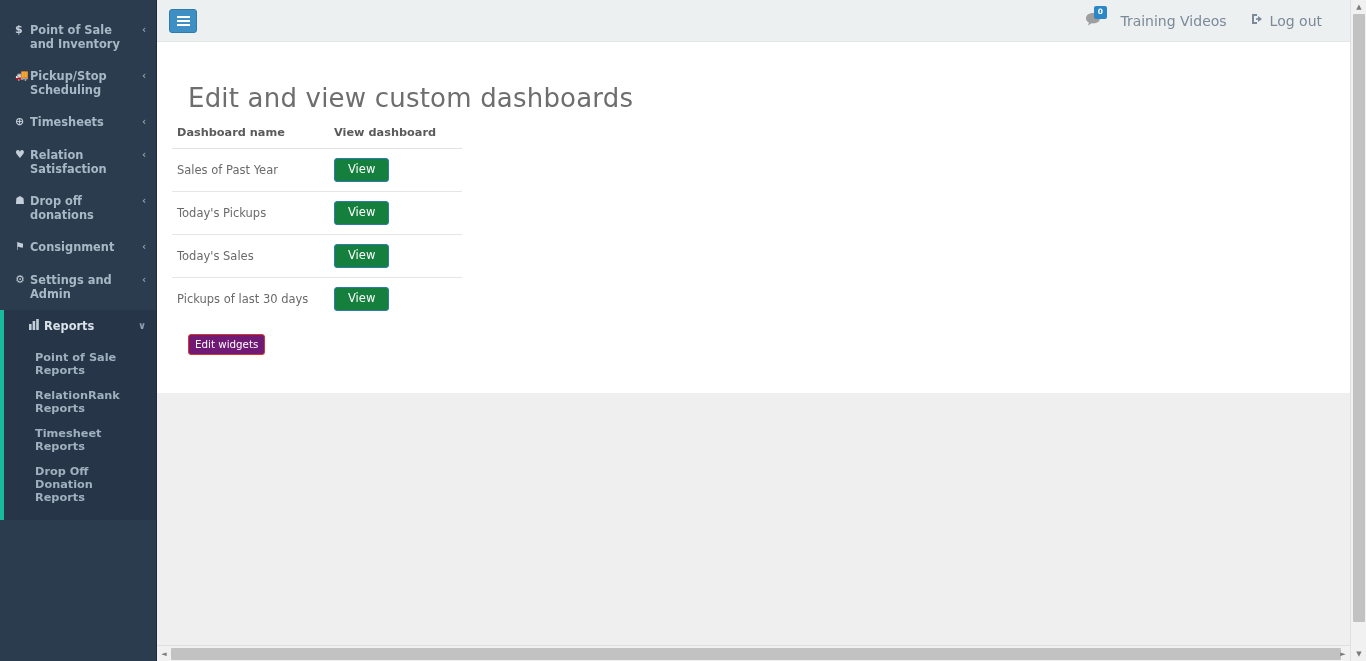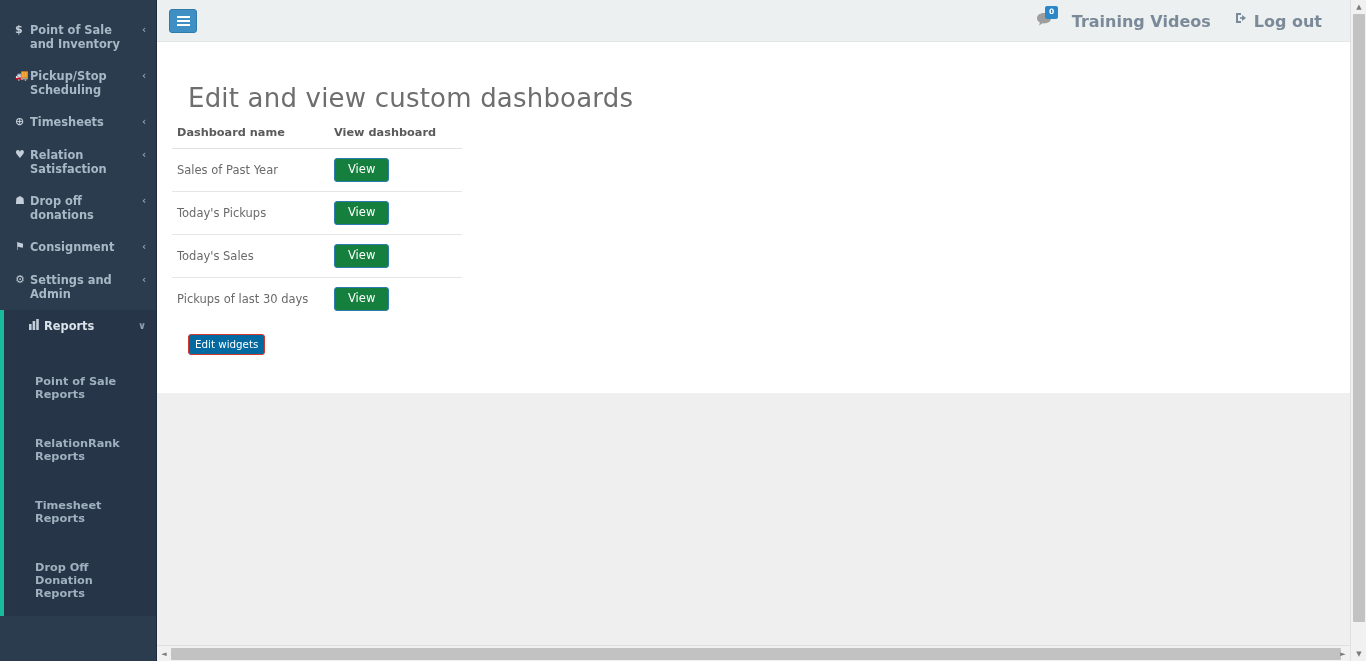--- a/index.html
+++ b/index.html
@@ -88,21 +88,21 @@
   .subnav { padding: 2px 0 10px 0; }
   .subnav-item {
     display: block;
     padding: 6px 10px 6px 35px;
     color: #9fb0bf;
     font-size: 11.3px;
     font-weight: bold;
     line-height: 13px;
     cursor: pointer;
   }
-  .nav-group.open .subnav-item { padding-left: 31px; margin-top: 24px; }
+  .nav-group.open .subnav-item { padding-left: 31px; }
 
   
   .main {
     flex: 1 1 auto;
     height: 661px;
     position: relative;
     background: #efefef;
     overflow: hidden;
   }
   .topbar {
@@ -156,28 +156,27 @@
     font-weight: bold;
     line-height: 12px;
     min-width: 13px;
     height: 13px;
     text-align: center;
     border-radius: 2px;
     padding: 0 2px;
   }
   .topbar-link {
     color: #7b8a99;
-    font-size: 16px;
+    font-size: 14px;
     padding: 0 12px;
     text-decoration: none;
     cursor: pointer;
     display: flex;
     align-items: flex-start;
     gap: 6px;
-    font-weight: bold;
   }
   .logout-icon { font-size: 12px; color: #7b8a99; }
 
   
   .content-panel {
     background: #ffffff;
     min-height: 255px;
     padding: 14px;
     position: relative;
   }
@@ -220,21 +219,21 @@
     border-radius: 3px;
     color: #ffffff;
     font-size: 11.5px;
     padding: 4px 13px 5px 13px;
     cursor: pointer;
     line-height: 13px;
   }
   .btn-edit-widgets {
     display: inline-block;
     margin: 14px 0 0 17px;
-    background: #0369a1;
+    background: #701a75;
     border: 1px solid #d6382a;
     border-radius: 3px;
     color: #ffffff;
     font-size: 10.3px;
     padding: 3px 6px 4px 6px;
     cursor: pointer;
     line-height: 12px;
   }
   .panel-pad { height: 24px; }
 

